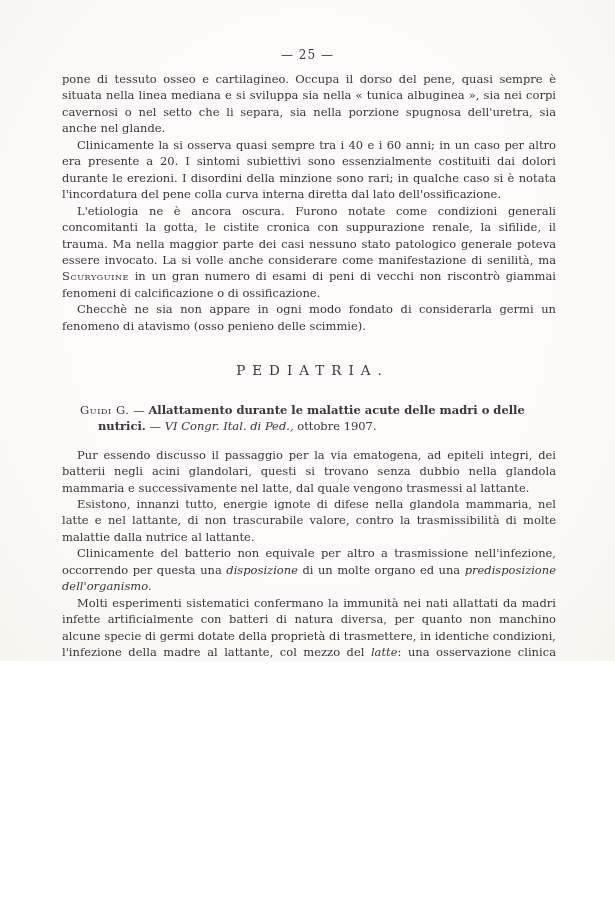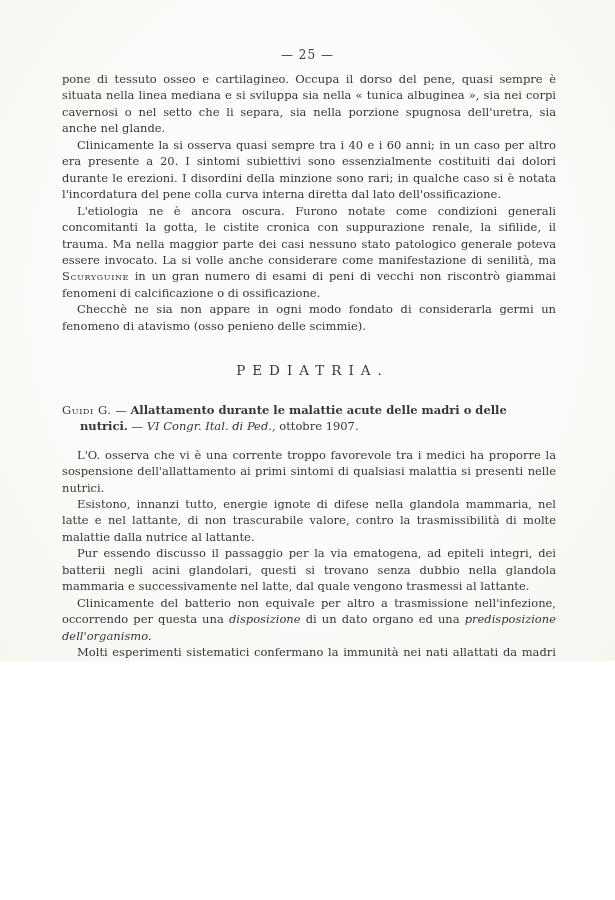--- a/index.html
+++ b/index.html
@@ -48,21 +48,21 @@
     font-size: 13.5px;
     font-weight: 400;
     letter-spacing: 7px;
     padding-left: 7px;
     text-indent: 0;
     color: #39353e;
   }
   .content p.entry {
     padding-left: 18px;
     text-indent: -18px;
-    margin: 0 0 12px 0;
+    margin: 0 0 12px 18px;
     text-align: left;
   }
   .smallcaps {
     font-variant: small-caps;
     letter-spacing: 0.6px;
   }
   .entry-title {
     font-weight: bold;
   }
   em {
@@ -89,28 +89,27 @@
     <p>Clinicamente la si osserva quasi sempre tra i 40 e i 60 anni; in un caso per altro era presente a 20. I sintomi subiettivi sono essenzialmente costituiti dai dolori durante le erezioni. I disordini della minzione sono rari; in qualche caso si è notata l'incordatura del pene colla curva interna diretta dal lato dell'ossificazione.</p>
 
     <p><span>L'etiologia ne è ancora oscura. Furono notate come condizioni generali concomitanti la gotta, le cistite cronica con suppurazione renale, la sifilide, il trauma. Ma nella maggior parte dei casi nessuno stato patologico generale poteva essere invocato. La si volle anche considerare come manifestazione di senilità, ma </span><span class="smallcaps">Scuryguine</span><span> in un gran numero di esami di peni di vecchi non riscontrò giammai fenomeni di calcificazione o di ossificazione.</span></p>
 
     <p>Checchè ne sia non appare in ogni modo fondato di considerarla germi un fenomeno di atavismo (osso penieno delle scimmie).</p>
 
     <h2 class="section-heading">PEDIATRIA.</h2>
 
     <p class="entry"><span class="smallcaps">Guidi G.</span><span> — </span><span class="entry-title">Allattamento durante le malattie acute delle madri o delle nutrici.</span><span> — </span><em>VI Congr. Ital. di Ped.,</em><span> ottobre 1907.</span></p>
 
-    <p>L'O. osserva che vi è una corrente troppo favorevole tra i medici ha proporre la sospensione dell'allattamento ai primi sintomi di qualsiasi malattia si presenti nelle nutrici.</p>
 
+
+    <p>Pur essendo discusso il passaggio per la via ematogena, ad epiteli integri, dei batterii negli acini glandolari, questi si trovano senza dubbio nella glandola mammaria e successivamente nel latte, dal quale vengono trasmessi al lattante.</p>
 
     <p>Esistono, innanzi tutto, energie ignote di difese nella glandola mammaria, nel latte e nel lattante, di non trascurabile valore, contro la trasmissibilità di molte malattie dalla nutrice al lattante.</p>
 
-    <p>Pur essendo discusso il passaggio per la via ematogena, ad epiteli integri, dei batterii negli acini glandolari, questi si trovano senza dubbio nella glandola mammaria e successivamente nel latte, dal quale vengono trasmessi al lattante.</p>
-
-    <p><span>Clinicamente del batterio non equivale per altro a trasmissione nell'infezione, occorrendo per questa una </span><em>disposizione</em><span> di un dato organo ed una </span><em>predisposizione dell'organismo.</em></p>
+    <p><span>Clinicamente del batterio non equivale per altro a trasmissione nell'infezione, occorrendo per questa una </span><em>disposizione</em><span> di un molte organo ed una </span><em>predisposizione dell'organismo.</em></p>
 
     <p><span>Molti esperimenti sistematici confermano la immunità nei nati allattati da madri infette artificialmente con batteri di natura diversa, per quanto non manchino alcune specie di germi dotate della proprietà di trasmettere, in identiche condizioni, l'infezione della madre al lattante, col mezzo del </span><em>latte</em><span>: una osservazione clinica copiosa conferma pienamente i dati sperimentali.</span></p>
 
 
 
   </div>
 
   <div class="page-num-bottom">4</div>
 
 </div>

